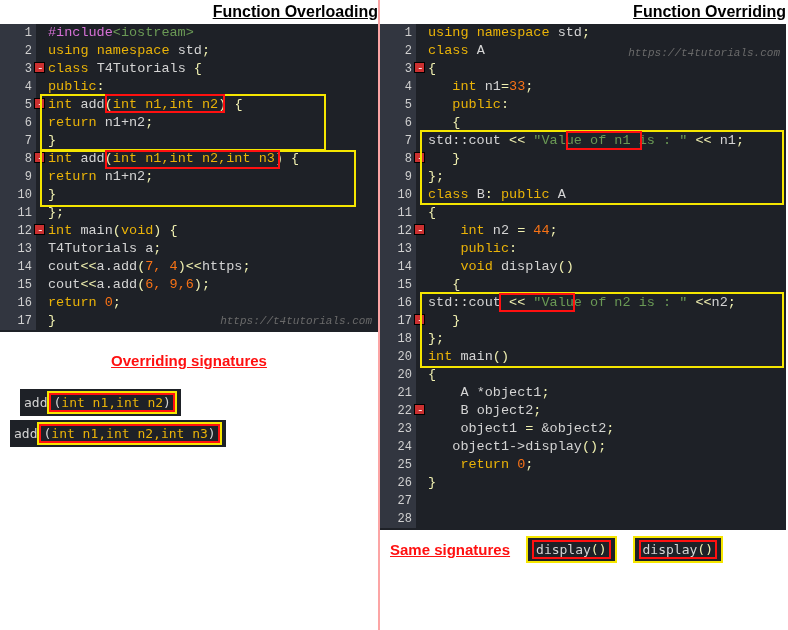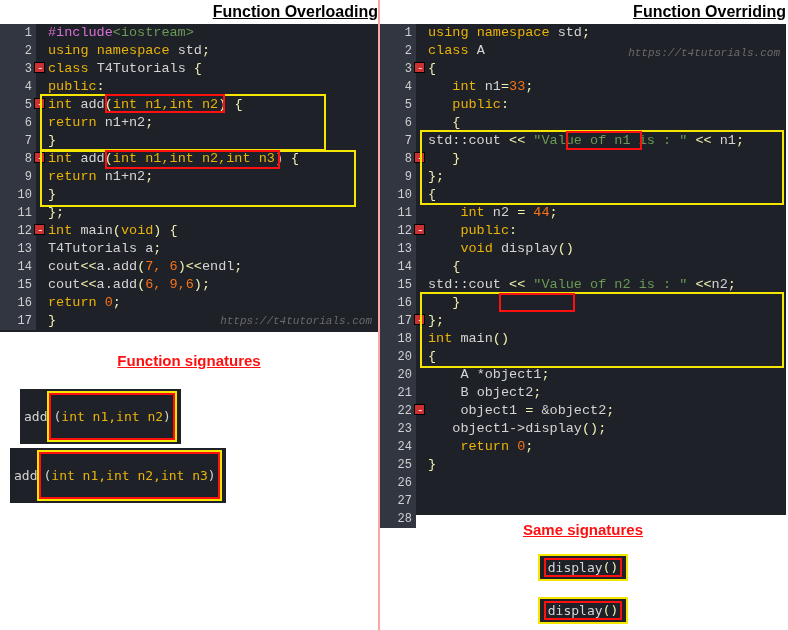--- a/index.html
+++ b/index.html
@@ -20,23 +20,23 @@
   .str-green { color: #6a9955; }
   .punct { color: #f0f0b0; }
   .num { color: #f97316; }
   .ident { color: #d4d4d4; }
   .watermark { position: absolute; color: #6a6a6a; font-style: italic; font-size: 11px; font-family: Liberation Mono, monospace; }
   .box-yellow { position: absolute; border: 2.5px solid #f5e600; pointer-events: none; }
   .box-red { position: absolute; border: 2.5px solid #ff1010; pointer-events: none; }
   .caption-red { color: #ff1010; font-weight: bold; text-decoration: underline; font-size: 15px; }
   .sig-row { display: flex; align-items: center; margin: 4px 0 4px 20px; }
   .sig-chip { background: #1e2127; color: #d4d4d4; font-family: 'Consolas', monospace; font-size: 13px; padding: 2px 4px; position: relative; display: inline-block; }
-  .sig-chip .inner-red { border: 2.5px solid #ff1010; padding: 14px 2px; display: inline-block; }
+  .sig-chip .inner-red { border: 2.5px solid #ff1010; padding: 0 2px; display: inline-block; }
   .sig-chip .outer-yellow { border: 2.5px solid #f5e600; padding: 0; display: inline-block; }
-  .bottom-row { display: flex; align-items: center; gap: 16px; padding: 6px 10px; flex-direction: column; }
+  .bottom-row { display: flex; align-items: center; gap: 16px; padding: 6px 10px; }
 </style>
 </head>
 <body>
 
 <div class="col left-col">
   <div class="title">Function Overloading</div>
   <div class="code-block" style="height:308px;">
     <div class="watermark" style="right:6px; bottom:2px;">https://t4tutorials.com</div>
     <div class="gutter">
       <div class="ln">1</div>
@@ -64,33 +64,33 @@
       <div class="line"><span class="kw-blue">public</span><span class="punct">:</span></div>
       <div class="line"><span class="kw-blue">int</span> <span class="ident">add</span><span class="punct">(</span><span class="kw-blue">int n1,int n2</span><span class="punct">)</span> <span class="punct">{</span></div>
       <div class="line"><span class="kw-blue">return</span> <span class="ident">n1+n2</span><span class="punct">;</span></div>
       <div class="line"><span class="punct">}</span></div>
       <div class="line"><span class="kw-blue">int</span> <span class="ident">add</span><span class="punct">(</span><span class="kw-blue">int n1,int n2,int n3</span><span class="punct">)</span> <span class="punct">{</span></div>
       <div class="line"><span class="kw-blue">return</span> <span class="ident">n1+n2</span><span class="punct">;</span></div>
       <div class="line"><span class="punct">}</span></div>
       <div class="line"><span class="punct">};</span></div>
       <div class="line"><span class="kw-blue">int</span> <span class="ident">main</span><span class="punct">(</span><span class="kw-blue">void</span><span class="punct">)</span> <span class="punct">{</span></div>
       <div class="line"><span class="ident">T4Tutorials</span> <span class="ident">a</span><span class="punct">;</span></div>
-      <div class="line"><span class="ident">cout</span><span class="punct">&lt;&lt;</span><span class="ident">a.add</span><span class="punct">(</span><span class="num">7, 6</span><span class="punct">)&lt;&lt;</span><span class="ident">endl</span><span class="punct">;</span></div>
+      <div class="line"><span class="ident">cout</span><span class="punct">&lt;&lt;</span><span class="ident">a.add</span><span class="punct">(</span><span class="num">7, 4</span><span class="punct">)&lt;&lt;</span><span class="ident">https</span><span class="punct">;</span></div>
       <div class="line"><span class="ident">cout</span><span class="punct">&lt;&lt;</span><span class="ident">a.add</span><span class="punct">(</span><span class="num">6, 9,6</span><span class="punct">);</span></div>
       <div class="line"><span class="kw-blue">return</span> <span class="num">0</span><span class="punct">;</span></div>
       <div class="line"><span class="punct">}</span></div>
     </div>
 
     <div class="box-yellow" style="left:40px; top:70px; width:286px; height:57px;"></div>
     <div class="box-red" style="left:105px; top:70px; width:120px; height:19px;"></div>
     <div class="box-yellow" style="left:40px; top:126px; width:316px; height:57px;"></div>
     <div class="box-red" style="left:105px; top:126px; width:175px; height:19px;"></div>
   </div>
   <div style="text-align:center; margin-top:20px;">
-    <span class="caption-red">Function signatures</span>
+    <span class="caption-red">Overriding signatures</span>
   </div>
   <div style="margin-top:15px;">
     <div class="sig-row">
       <span class="sig-chip"><span>add</span><span class="outer-yellow"><span class="inner-red">(<span class="kw-blue">int n1,int n2</span>)</span></span></span>
     </div>
     <div class="sig-row" style="margin-left:10px;">
       <span class="sig-chip"><span>add</span><span class="outer-yellow"><span class="inner-red">(<span class="kw-blue">int n1,int n2,int n3</span>)</span></span></span>
     </div>
   </div>
 </div>
@@ -132,20 +132,21 @@
     <div class="code-lines">
       <div class="line"><span class="kw-blue">using</span> <span class="kw-blue">namespace</span> <span class="ident">std</span><span class="punct">;</span></div>
       <div class="line"><span class="kw-blue">class</span> <span class="ident">A</span></div>
       <div class="line"><span class="punct">{</span></div>
       <div class="line">   <span class="kw-blue">int</span> <span class="ident">n1</span><span class="punct">=</span><span class="num">33</span><span class="punct">;</span></div>
       <div class="line">   <span class="kw-blue">public</span><span class="punct">:</span></div>
       <div class="line">   <span class="punct">{</span></div>
       <div class="line"><span class="ident">std::cout</span> <span class="punct">&lt;&lt;</span> <span class="str-green">"Value of n1 is : "</span> <span class="punct">&lt;&lt;</span> <span class="ident">n1</span><span class="punct">;</span></div>
       <div class="line">   <span class="punct">}</span></div>
       <div class="line"><span class="punct">};</span></div>
+      <div class="line"><span class="kw-blue">class</span> <span class="ident">B</span><span class="punct">:</span> <span class="kw-blue">public</span> <span class="ident">A</span></div>
       <div class="line"><span class="punct">{</span></div>
       <div class="line">    <span class="kw-blue">int</span> <span class="ident">n2</span> <span class="punct">=</span> <span class="num">44</span><span class="punct">;</span></div>
       <div class="line">    <span class="kw-blue">public</span><span class="punct">:</span></div>
       <div class="line">    <span class="kw-blue">void</span> <span class="ident">display</span><span class="punct">()</span></div>
       <div class="line">   <span class="punct">{</span></div>
       <div class="line"><span class="ident">std::cout</span> <span class="punct">&lt;&lt;</span> <span class="str-green">"Value of n2 is : "</span> <span class="punct">&lt;&lt;</span><span class="ident">n2</span><span class="punct">;</span></div>
       <div class="line">   <span class="punct">}</span></div>
       <div class="line"><span class="punct">};</span></div>
       <div class="line"><span class="kw-blue">int</span> <span class="ident">main</span><span class="punct">()</span></div>
       <div class="line"><span class="punct">{</span></div>

